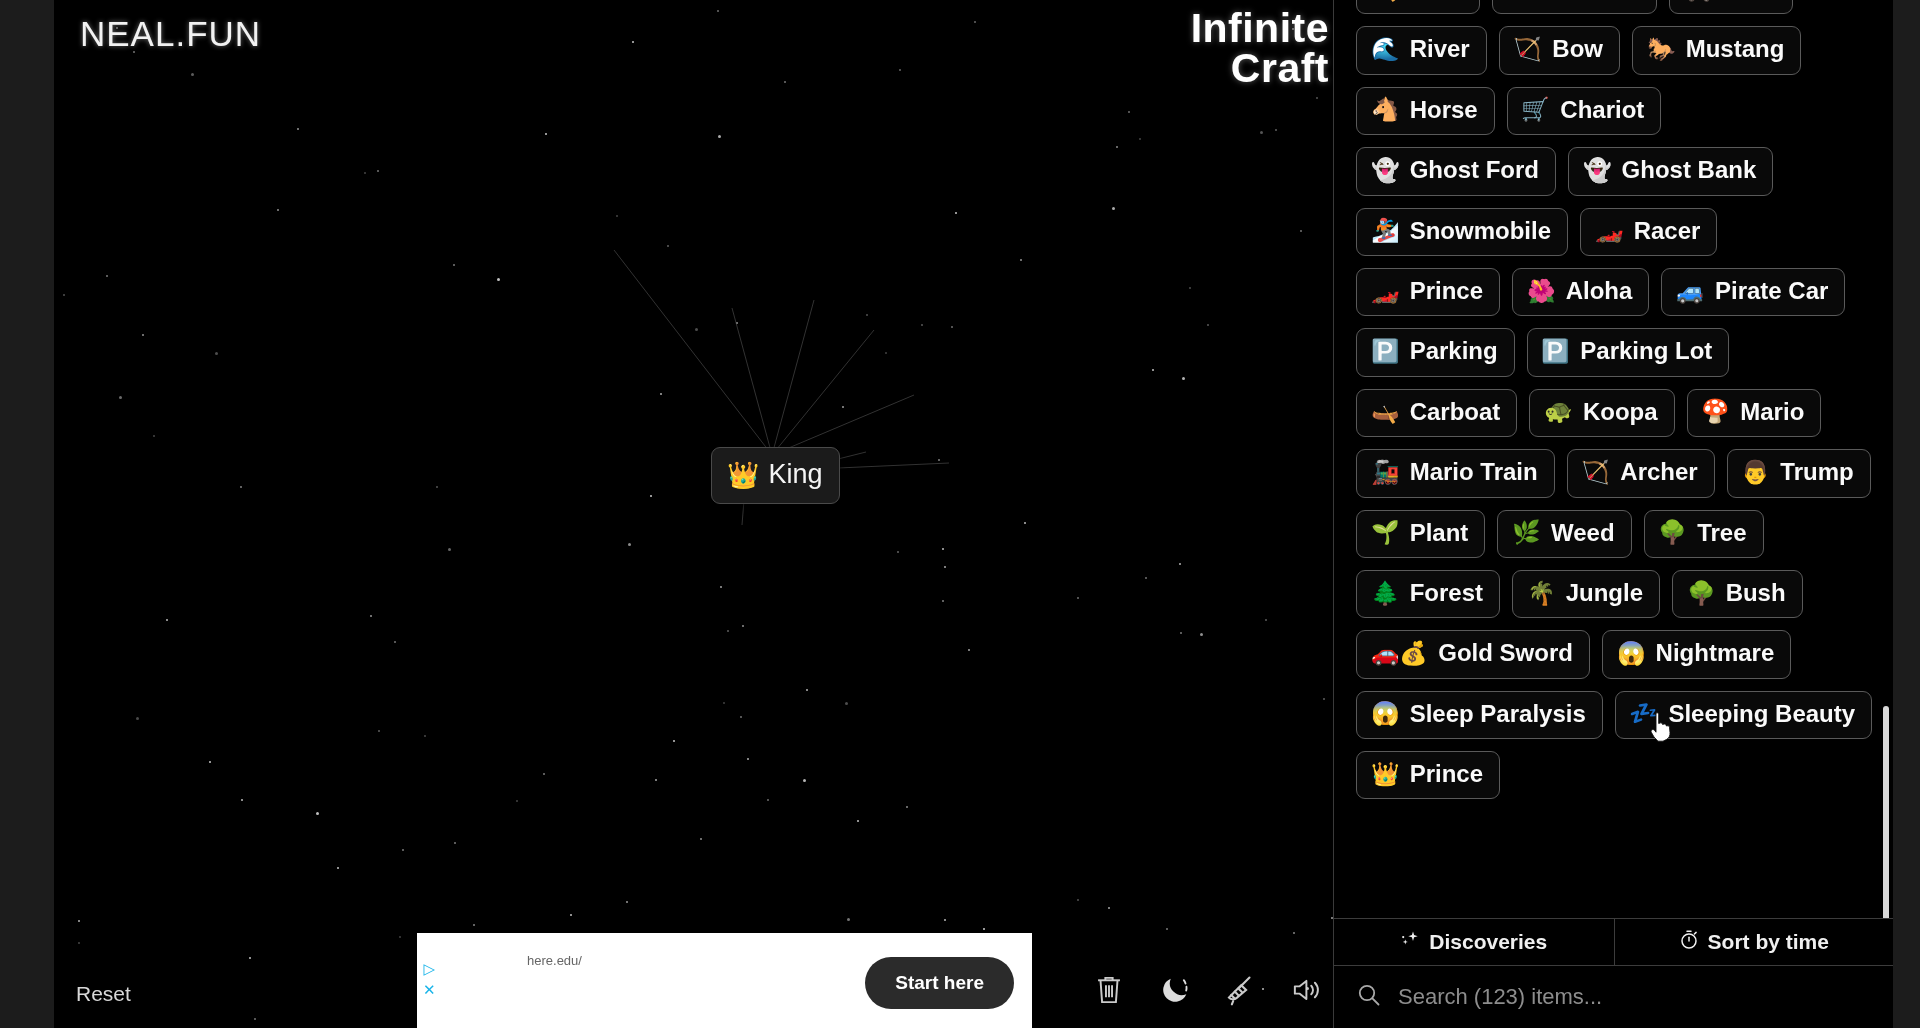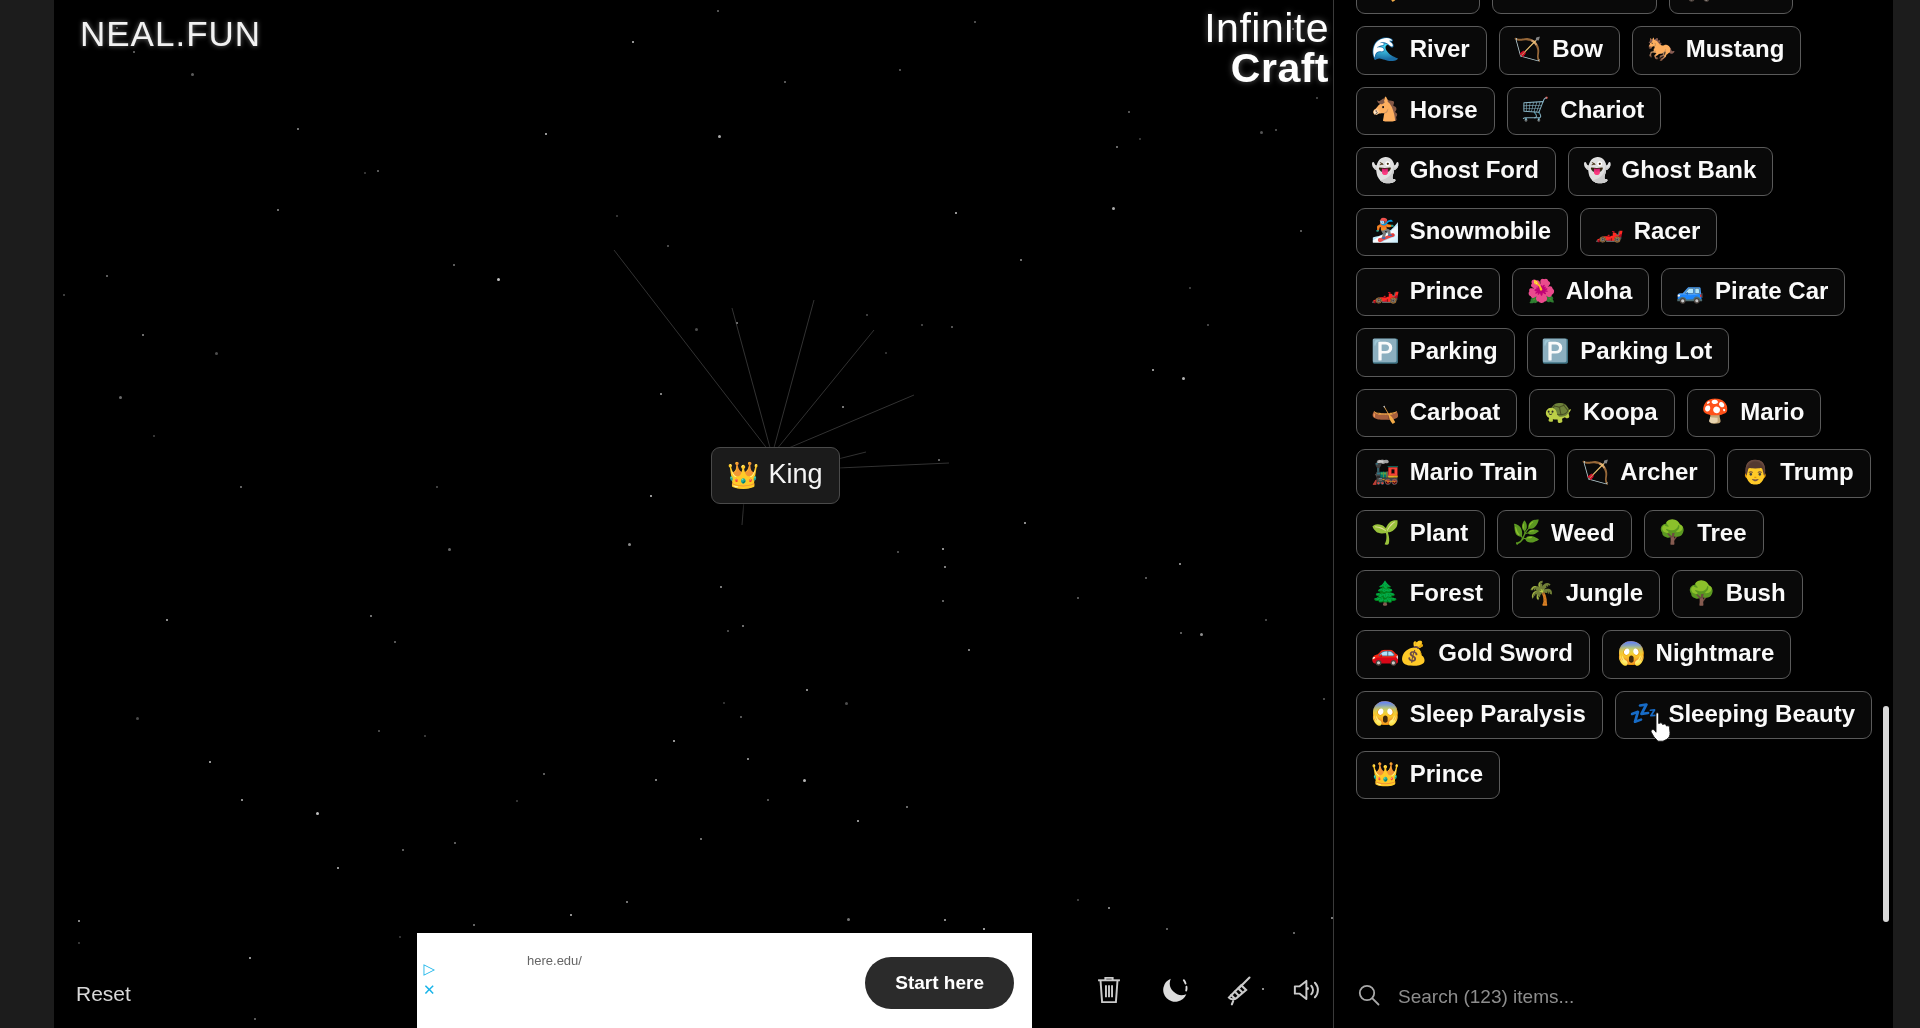--- a/index.html
+++ b/index.html
@@ -47,21 +47,21 @@
 
   #game-title {
     position: absolute;
     right: 20px; top: 8px;
     text-align: right;
     color: #fff;
     user-select: none;
     line-height: .98;
     text-shadow: 0 0 6px rgba(255,255,255,.35);
   }
-  #game-title .t1 { font-size: 41px; font-weight: 400; letter-spacing: .5px; display:block; }
+  #game-title .t1 { font-size: 41px; font-weight: 700; letter-spacing: .5px; display:block; }
   #game-title .t2 { font-size: 41px; font-weight: 700; letter-spacing: .5px; display:block; }
 
   #links-svg { position: absolute; inset: 0; }
 
   .node {
     position: absolute;
     display: inline-flex;
     align-items: center;
     gap: 9px;
     padding: 11px 17px 13px 15px;
@@ -214,21 +214,21 @@
     align-items: center;
     gap: 16px;
     padding: 0 22px;
   }
   #search-input {
     flex: 1 1 auto;
     background: transparent;
     border: none;
     outline: none;
     color: #cfcfcf;
-    font-size: 19px;
+    font-size: 22px;
     font-family: "Liberation Sans", sans-serif;
   }
   #search-input::placeholder { color: #8d8d8d; }
 
   
   #mouse-cursor {
     position: absolute;
     left: 1648px; top: 712px;
     width: 26px; height: 30px;
     pointer-events: none;
@@ -576,20 +576,43 @@
             <span>Sleeping Beauty</span>
           </div>
           <div class="item">
             <span class="emoji">👑</span>
             <span>Prince</span>
           </div>
         </div>
       <div id="list-scrollbar"></div>
     </div>
 
+    <div id="sidebar-tabs">
+      <div class="tab">
+        <span>
+          <svg width="20" height="20" viewBox="0 0 20 20" fill="#f0f0f0">
+            <path d="M13 1.5 L14.1 5.1 L17.7 6.2 L14.1 7.3 L13 10.9 L11.9 7.3 L8.3 6.2 L11.9 5.1 Z"></path>
+            <path d="M5.3 9.4 L5.9 11.3 L7.8 11.9 L5.9 12.5 L5.3 14.4 L4.7 12.5 L2.8 11.9 L4.7 11.3 Z"></path>
+            <circle cx="3.2" cy="7.1" r="1.1"></circle>
+          </svg>
+        </span>
+        <span>Discoveries</span>
+      </div>
+      <div class="tab">
+        <span>
+          <svg width="20" height="21" viewBox="0 0 20 21" fill="none" stroke="#f0f0f0" stroke-width="1.5" stroke-linecap="round">
+            <circle cx="10" cy="12" r="7"></circle>
+            <path d="M10 12 V8.2"></path>
+            <path d="M8 2.2 H12"></path>
+            <path d="M15.4 5 L17.1 3.4"></path>
+          </svg>
+        </span>
+        <span>Sort by time</span>
+      </div>
+    </div>
 
     <div id="search-bar">
       <span>
         <svg width="26" height="26" viewBox="0 0 26 26" fill="none" stroke="#a9a9a9" stroke-width="1.8" stroke-linecap="round">
           <circle cx="11" cy="11" r="7.2"></circle>
           <path d="M16.4 16.4 L22.5 22.5"></path>
         </svg>
       </span>
       <input id="search-input" type="text" placeholder="Search (123) items..." style="">
     </div>

